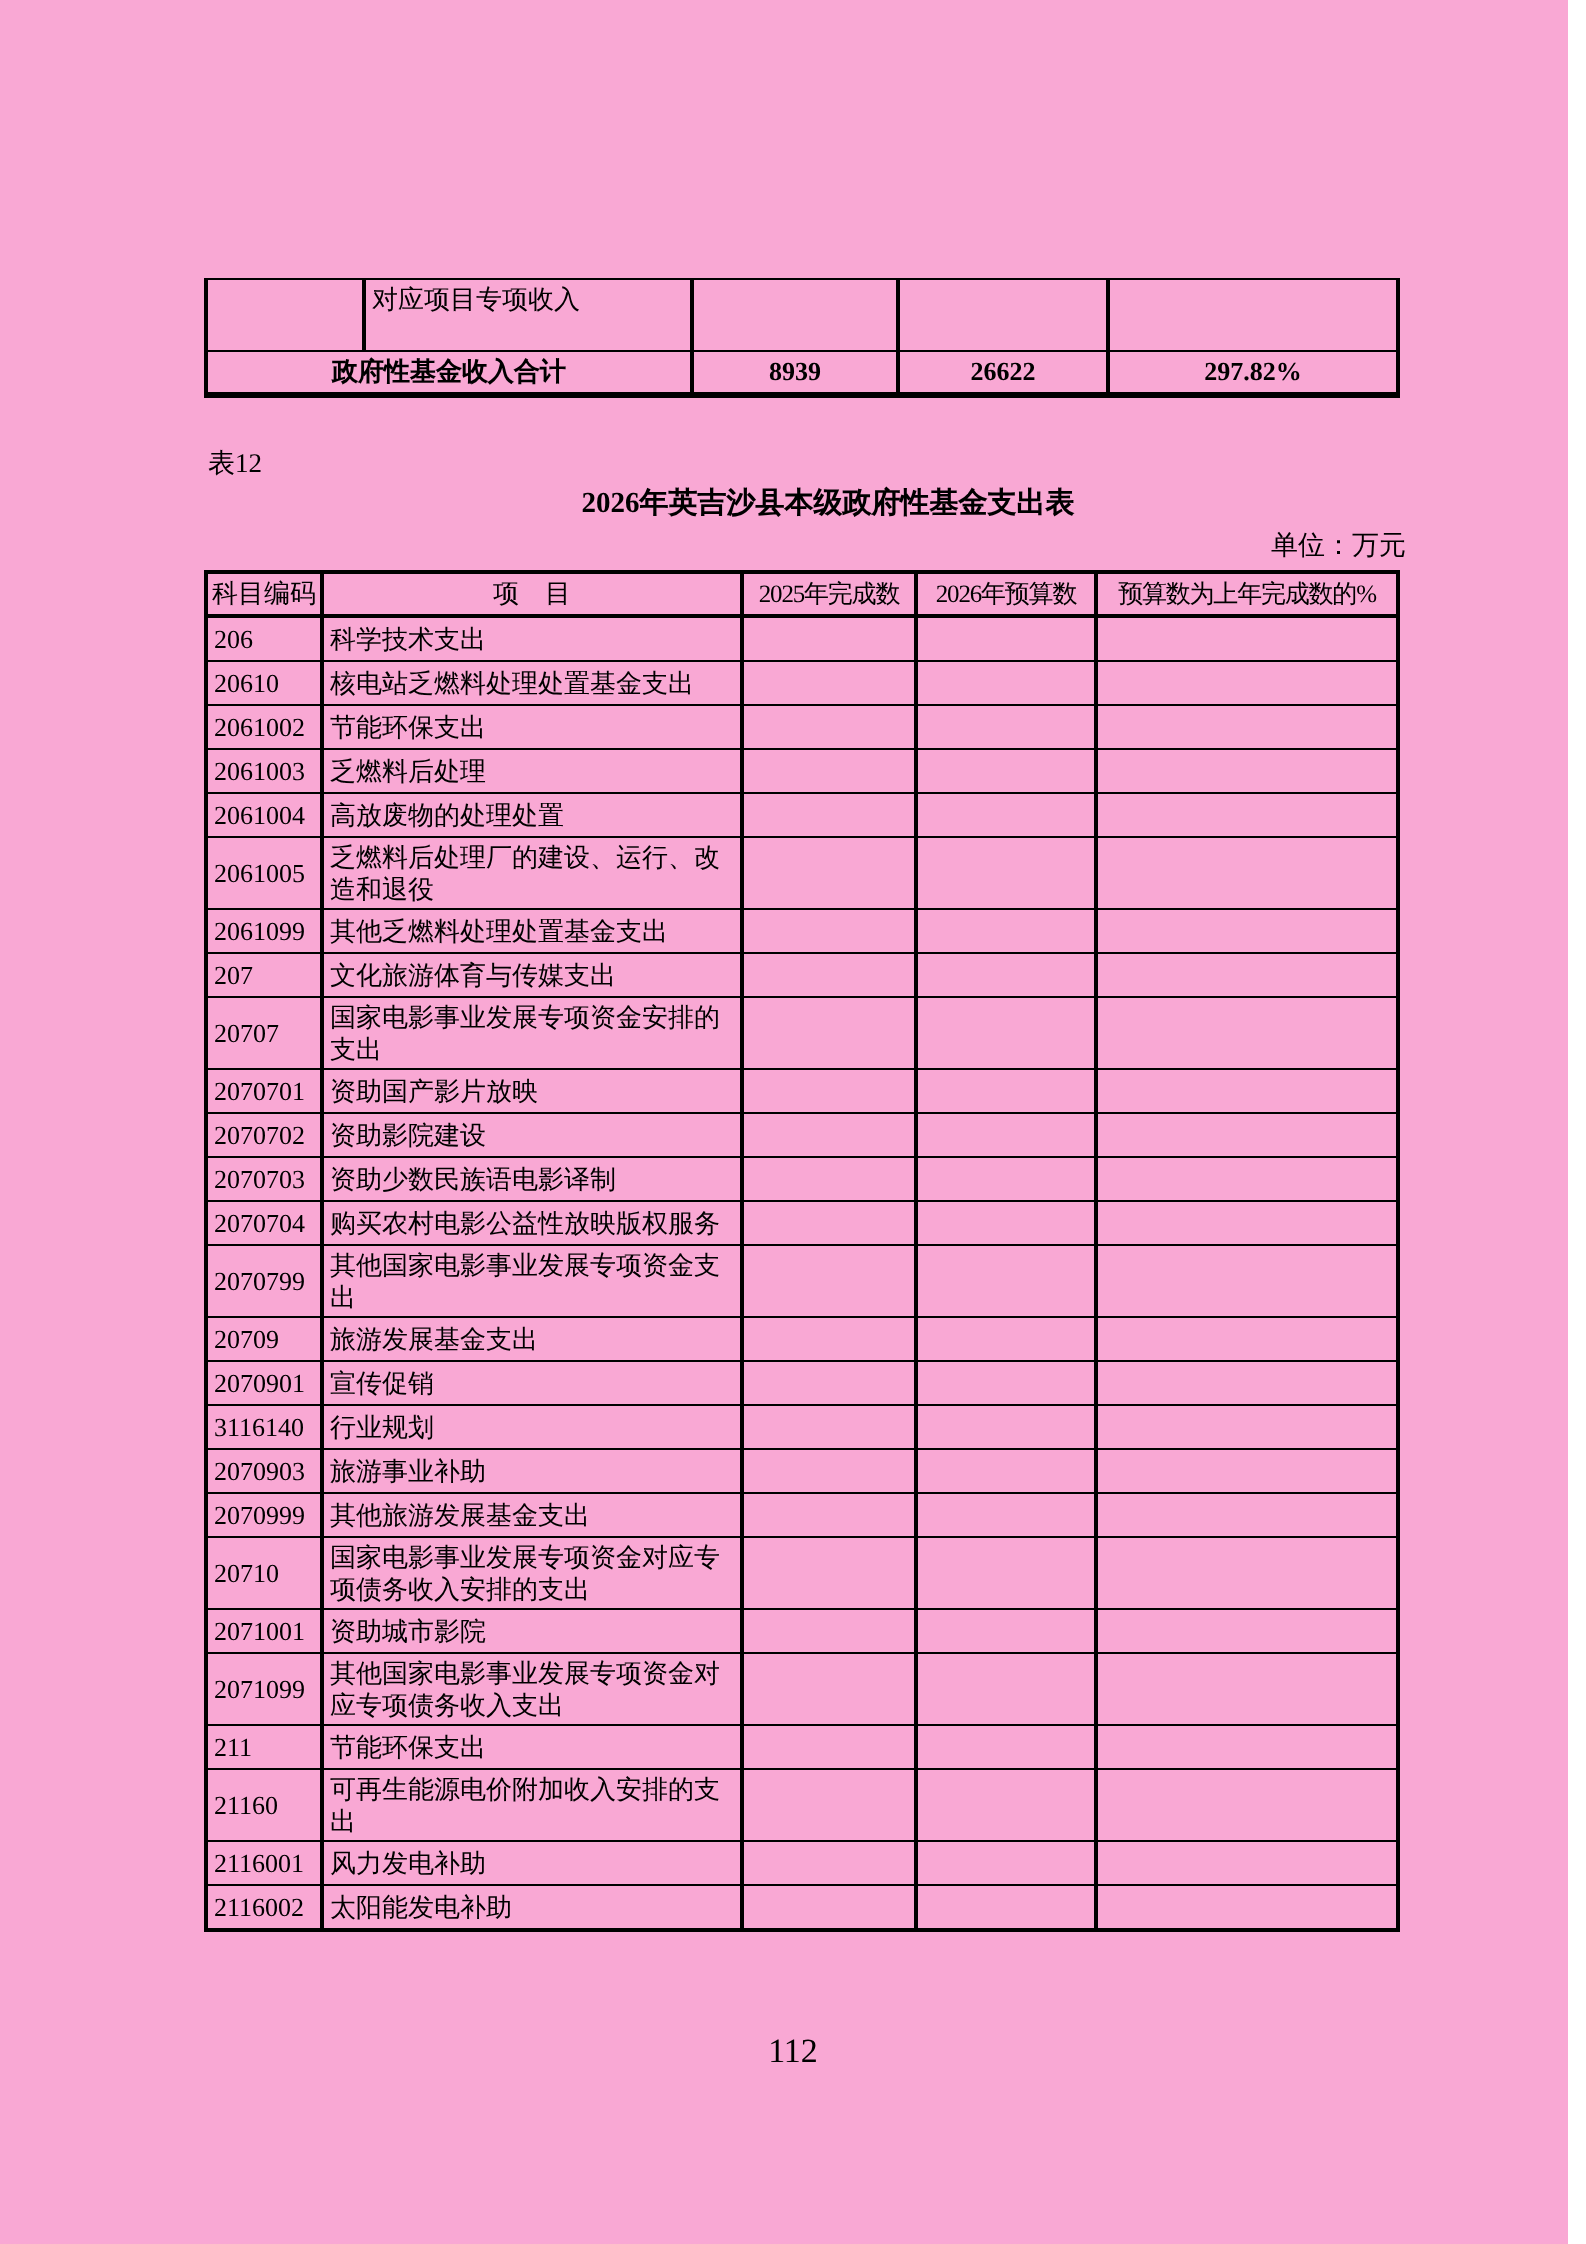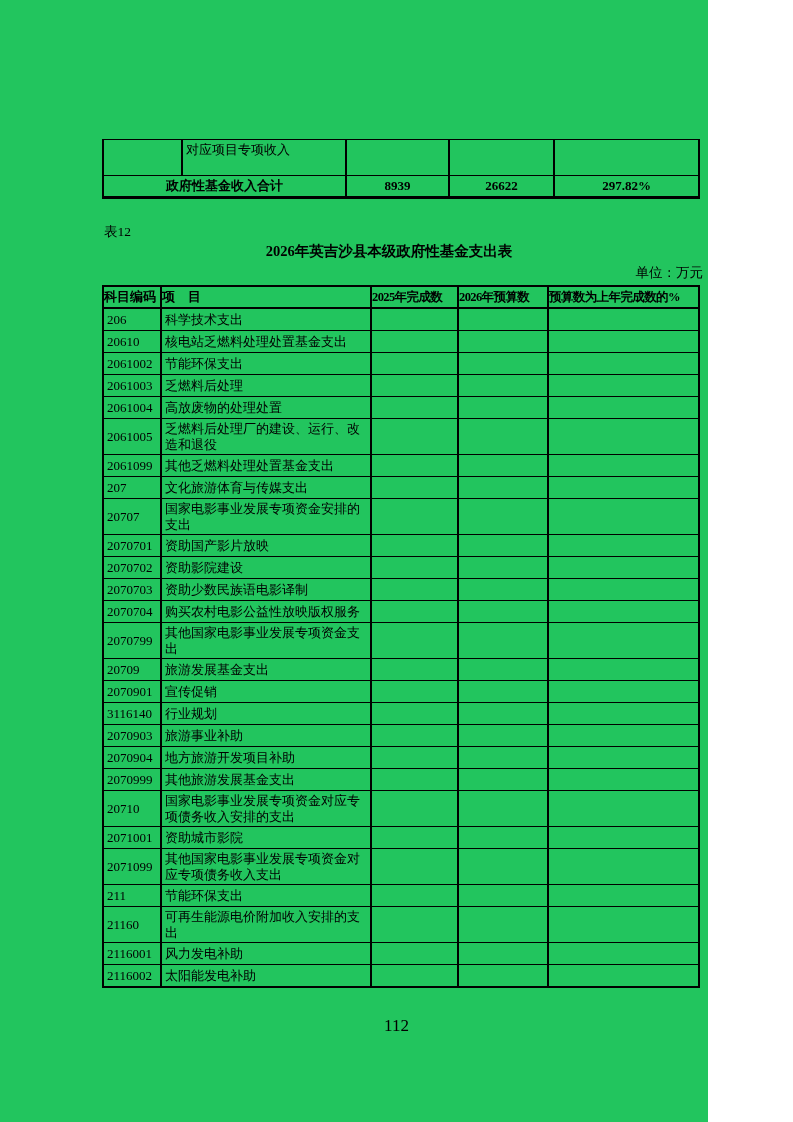--- a/index.html
+++ b/index.html
@@ -1,17 +1,17 @@
 <!DOCTYPE html>
 <html><head>
 <meta charset="utf-8">
 <style>
   html,body { margin:0; padding:0; background:#ffffff; }
   .page {
-    position:relative; width:708px; height:1122px; background:#22c55e;
+    position:relative; width:784px; height:1122px; background:#f9a8d4;
     font-family:"Liberation Serif","DejaVu Serif",serif; color:#000;
     overflow:hidden;
   }
   table { border-collapse:collapse; table-layout:fixed; }
 
   
   .top-table {
     position:absolute; left:102px; top:139px; width:596px;
     border:2px solid #000; border-top:1px solid #000; border-bottom:3px solid #000;
   }
@@ -21,34 +21,34 @@
   }
   .top-table .cont-row td { height:33px; vertical-align:top; padding:2px 2px 0 3px; }
   .top-table .total-row td { height:18px; vertical-align:middle; padding:1px 2px; }
   .top-table .total-label { font-weight:bold; text-align:center; }
   .top-table .total-num { font-weight:bold; text-align:center; }
   .top-table .total-pct { font-weight:bold; text-align:center; }
 
   
   .table-label { position:absolute; left:104px; top:223px; font-size:13.5px; }
   .doc-title {
-    position:absolute; left:91px; top:242px; width:596px; text-align:center;
+    position:absolute; left:116px; top:242px; width:596px; text-align:center;
     font-size:14.5px; font-weight:bold;
   }
   .unit-label { position:absolute; left:102px; top:264px; width:601px; text-align:right; font-size:13.5px; }
 
   
   .main-table { position:absolute; left:102px; top:285px; width:596px; border:2px solid #000; }
   .main-table th, .main-table td {
     border:1px solid #000; border-left-width:2px; border-right-width:2px;
     overflow:hidden;
   }
   .main-table th {
     border-top-width:2px; border-bottom-width:2px;
-    font-size:13px; font-weight:bold; height:18px; padding:1px 0; text-align:left;
+    font-size:13px; font-weight:normal; height:18px; padding:1px 0; text-align:center;
     line-height:16px;
     margin-left:40px;
   }
   .main-table th.tight { font-size:12.5px; letter-spacing:-0.6px; }
   .main-table td {
     font-size:13px; line-height:15.5px; height:17px;
     padding:2px 2px 2px 3px; vertical-align:middle;
   }
   .main-table td.code { text-align:left; }
   .main-table td.item { text-align:left; }
@@ -229,27 +229,20 @@
           <td class="val"></td>
         </tr>
         <tr>
           <td class="code">2070903</td>
           <td class="item">旅游事业补助</td>
           <td class="val"></td>
           <td class="val"></td>
           <td class="val"></td>
         </tr>
         <tr>
-          <td class="code">2070904</td>
-          <td class="item">地方旅游开发项目补助</td>
-          <td class="val"></td>
-          <td class="val"></td>
-          <td class="val"></td>
-        </tr>
-        <tr>
           <td class="code">2070999</td>
           <td class="item">其他旅游发展基金支出</td>
           <td class="val"></td>
           <td class="val"></td>
           <td class="val"></td>
         </tr>
         <tr>
           <td class="code">20710</td>
           <td class="item">国家电影事业发展专项资金对应专项债务收入安排的支出</td>
           <td class="val"></td>

